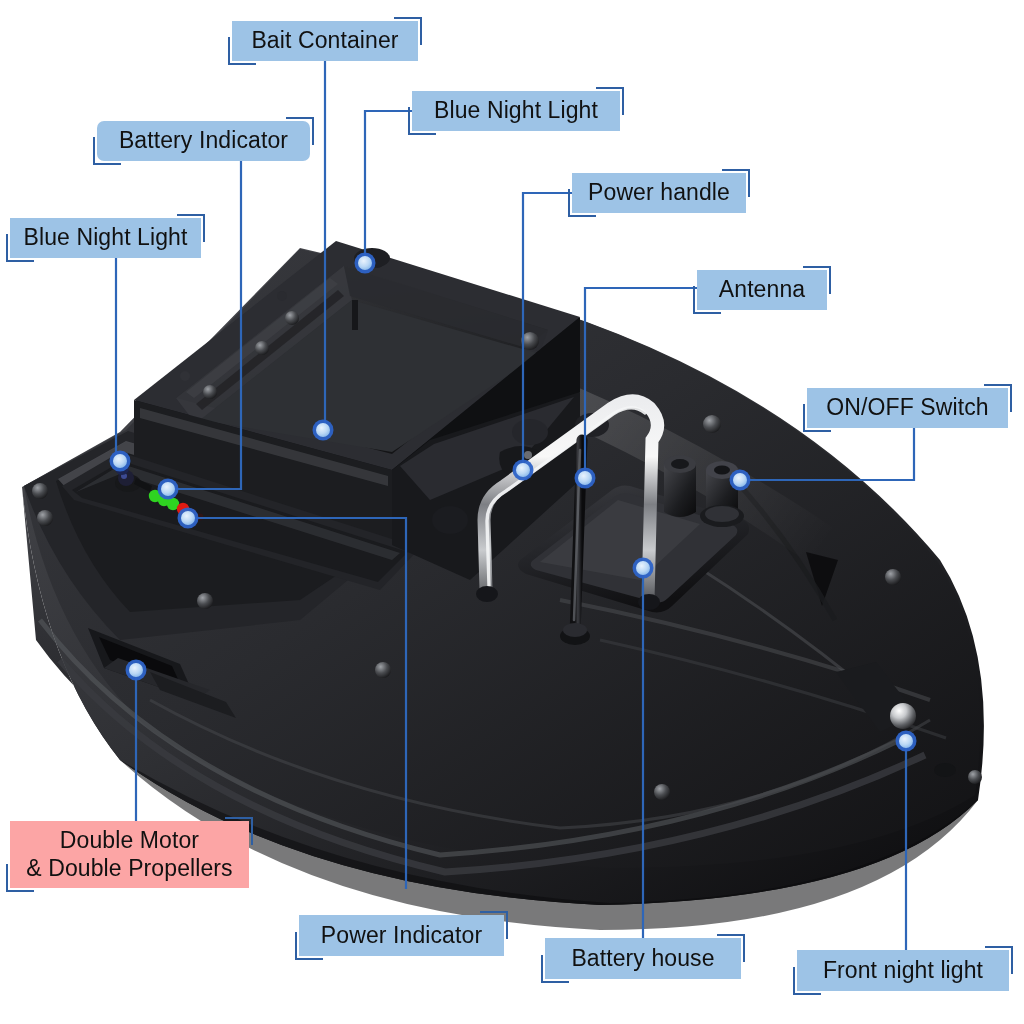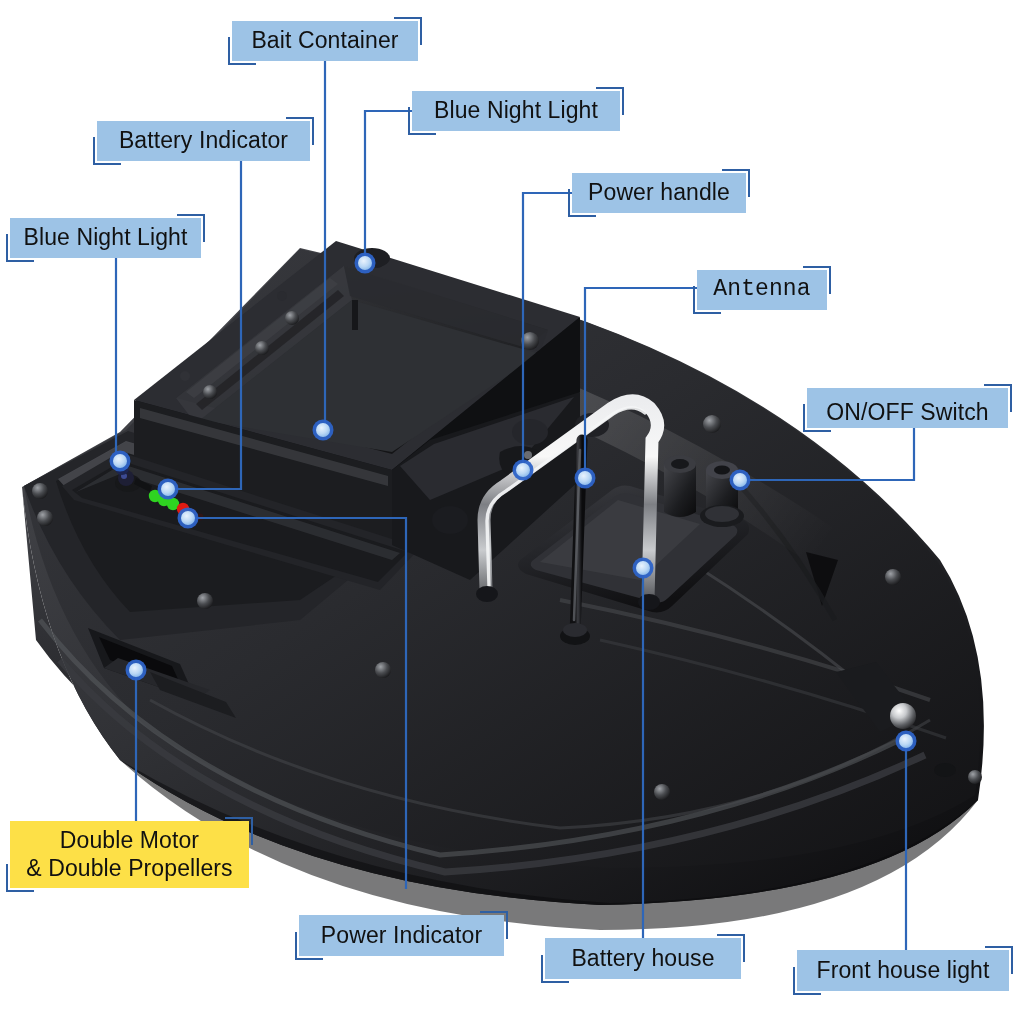--- a/index.html
+++ b/index.html
@@ -270,25 +270,25 @@
         <circle cx="643" cy="568" r="10.5" fill="#2D63C8" opacity="0.95"></circle>
         <circle cx="643" cy="568" r="7" fill="url(#dotG)"></circle>
         <circle cx="906" cy="741" r="10.5" fill="#2D63C8" opacity="0.95"></circle>
         <circle cx="906" cy="741" r="7" fill="url(#dotG)"></circle>
       </g>
   </svg>
 
   <div id="labels">
       <div class="label" style="left: 232px; top: 21px; width: 186px; height: 40px; background: rgb(157, 195, 230);"><span>Bait Container</span></div>
       <div class="label" style="left: 412px; top: 91px; width: 208px; height: 40px; background: rgb(157, 195, 230);"><span>Blue Night Light</span></div>
-      <div class="label" style="left: 97px; top: 121px; width: 213px; height: 40px; background: rgb(157, 195, 230);"><span>Battery Indicator</span></div>
+      <div class="label" style="left: 97px; top: 121px; width: 213px; height: 40px; background: rgb(157, 195, 230); border-radius: 7px;"><span>Battery Indicator</span></div>
       <div class="label" style="left: 10px; top: 218px; width: 191px; height: 40px; background: rgb(157, 195, 230);"><span>Blue Night Light</span></div>
       <div class="label" style="left: 572px; top: 173px; width: 174px; height: 40px; background: rgb(157, 195, 230);"><span>Power handle</span></div>
-      <div class="label" style="left: 697px; top: 270px; width: 130px; height: 40px; background: rgb(157, 195, 230); font-family: Liberation Mono, monospace;"><span>Antenna</span></div>
-      <div class="label" style="left: 807px; top: 388px; width: 201px; height: 40px; background: rgb(157, 195, 230); align-items: flex-end;"><span>ON/OFF Switch</span></div>
-      <div class="label" style="left: 10px; top: 821px; width: 239px; height: 67px; background: #fde047;"><span>Double Motor
+      <div class="label" style="left: 697px; top: 270px; width: 130px; height: 40px; background: rgb(157, 195, 230);"><span>Antenna</span></div>
+      <div class="label" style="left: 807px; top: 388px; width: 201px; height: 40px; background: rgb(157, 195, 230);"><span>ON/OFF Switch</span></div>
+      <div class="label" style="left: 10px; top: 821px; width: 239px; height: 67px; background: #fca5a5;"><span>Double Motor
 &amp; Double Propellers</span></div>
       <div class="label" style="left: 299px; top: 889px; width: 205px; height: 41px; background: rgb(157, 195, 230); margin-top: 26px;"><span>Power Indicator</span></div>
       <div class="label" style="left: 545px; top: 938px; width: 196px; height: 41px; background: rgb(157, 195, 230); text-align: center;"><span>Battery house</span></div>
-      <div class="label" style="left: 797px; top: 950px; width: 212px; height: 41px; background: rgb(157, 195, 230);"><span>Front house light</span></div>
+      <div class="label" style="left: 797px; top: 950px; width: 212px; height: 41px; background: rgb(157, 195, 230);"><span>Front night light</span></div>
     </div>
 
 </div>
 
 </body></html>

